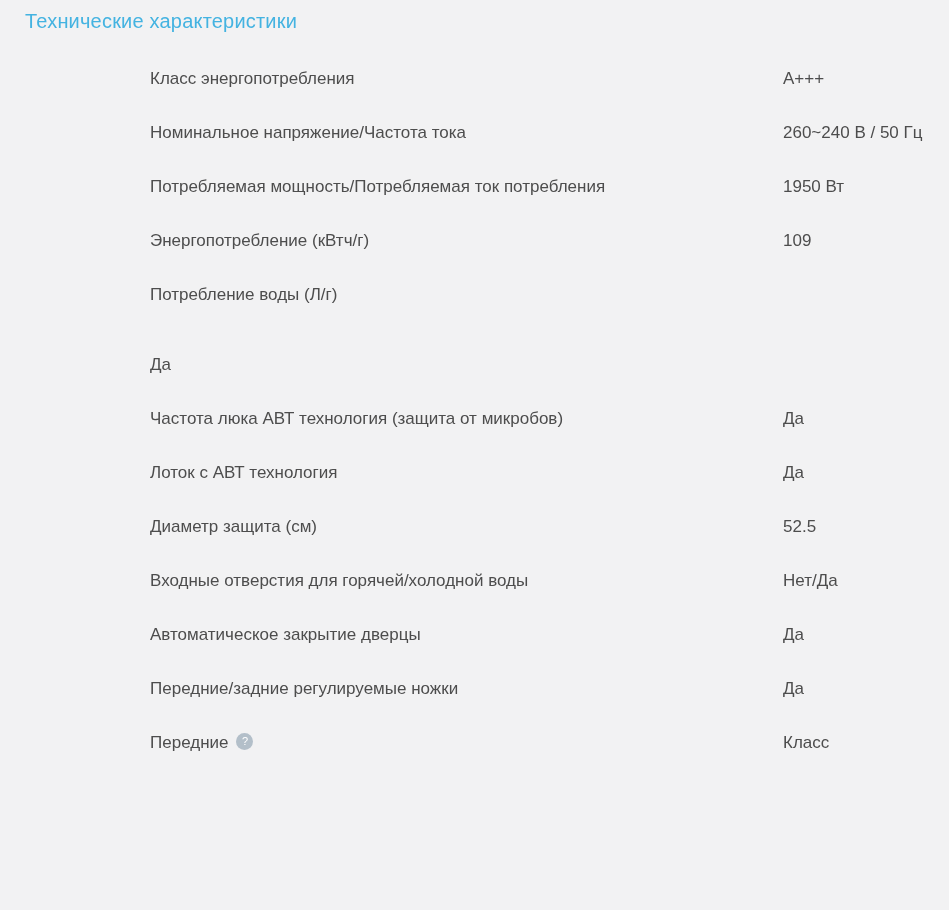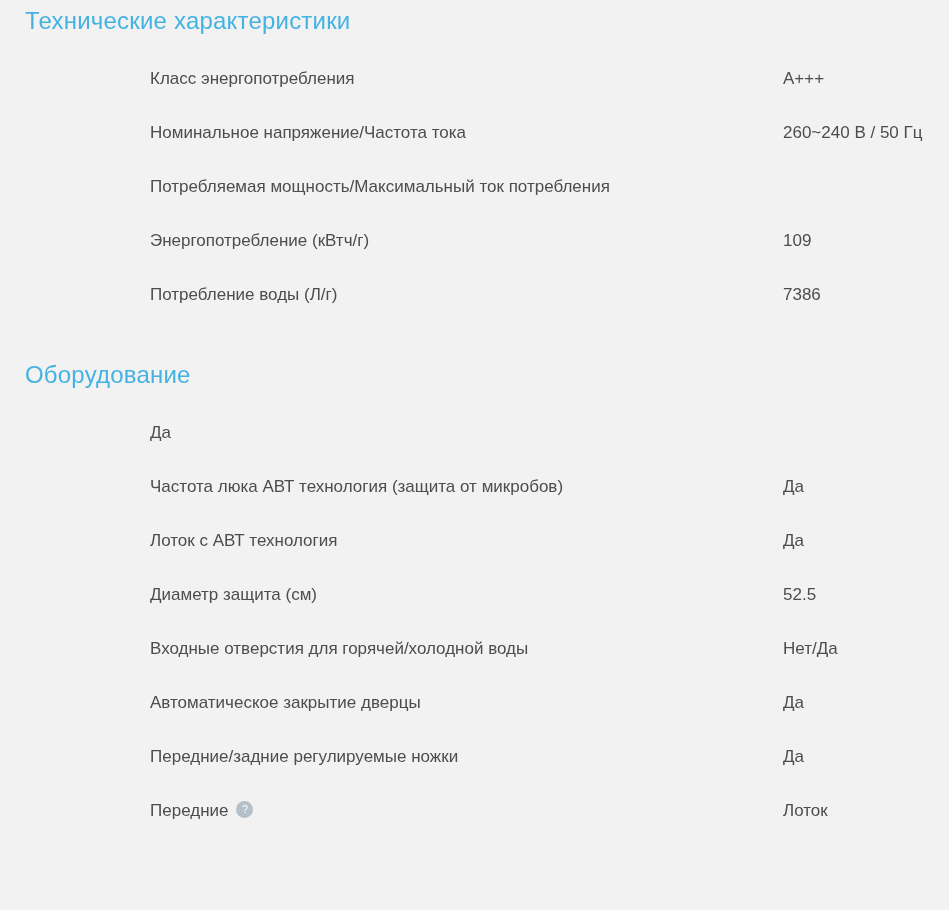--- a/index.html
+++ b/index.html
@@ -12,21 +12,21 @@
     background: #f2f2f3;
     font-family: "Liberation Sans", sans-serif;
     color: #4d4d4d;
     overflow: hidden;
   }
   .panel {
     padding: 6px 0 0 25px;
     box-sizing: border-box;
   }
   .section-title {
-    font-size: 24px;
+    font-size: 20px;
     line-height: 30px;
     font-weight: 400;
     color: #44b3e1;
     margin: 0;
     letter-spacing: 0.2px;
   }
   .section ~ .section .section-title {
     margin-top: 38px;
   }
   .rows {
@@ -86,42 +86,41 @@
 
   <div class="spec-row">
     <div class="spec-label">
       <span>Номинальное напряжение/Частота тока</span>
     </div>
     <div class="spec-value">260~240 В / 50 Гц</div>
   </div>
 
   <div class="spec-row">
     <div class="spec-label">
-      <span>Потребляемая мощность/Максимальный ток потребления</span>
+      <span>Потребляемая мощность/Потребляемая ток потребления</span>
     </div>
+    <div class="spec-value">1950 Вт</div>
   </div>
 
   <div class="spec-row">
     <div class="spec-label">
       <span>Энергопотребление (кВтч/г)</span>
     </div>
     <div class="spec-value">109</div>
   </div>
 
   <div class="spec-row">
     <div class="spec-label">
       <span>Потребление воды (Л/г)</span>
     </div>
-    <div class="spec-value">7386</div>
   </div>
 </div>
   </section>
 
   <section class="section">
-    <h2 class="section-title">Оборудование</h2>
     <div class="rows">
   <div class="spec-row">
     <div class="spec-value">Да</div>
   </div>
 
   <div class="spec-row">
     <div class="spec-label">
       <span>Частота люка АВТ технология (защита от микробов)</span>
     </div>
     <div class="spec-value">Да</div>
@@ -159,17 +158,17 @@
     <div class="spec-label">
       <span>Передние/задние регулируемые ножки</span>
     </div>
     <div class="spec-value">Да</div>
   </div>
 
   <div class="spec-row">
     <div class="spec-label">
       <span>Передние</span><span class="help-icon">?</span>
     </div>
-    <div class="spec-value">Лоток</div>
+    <div class="spec-value">Класс</div>
   </div>
 </div>
   </section>
 </div>
 
 </body></html>

